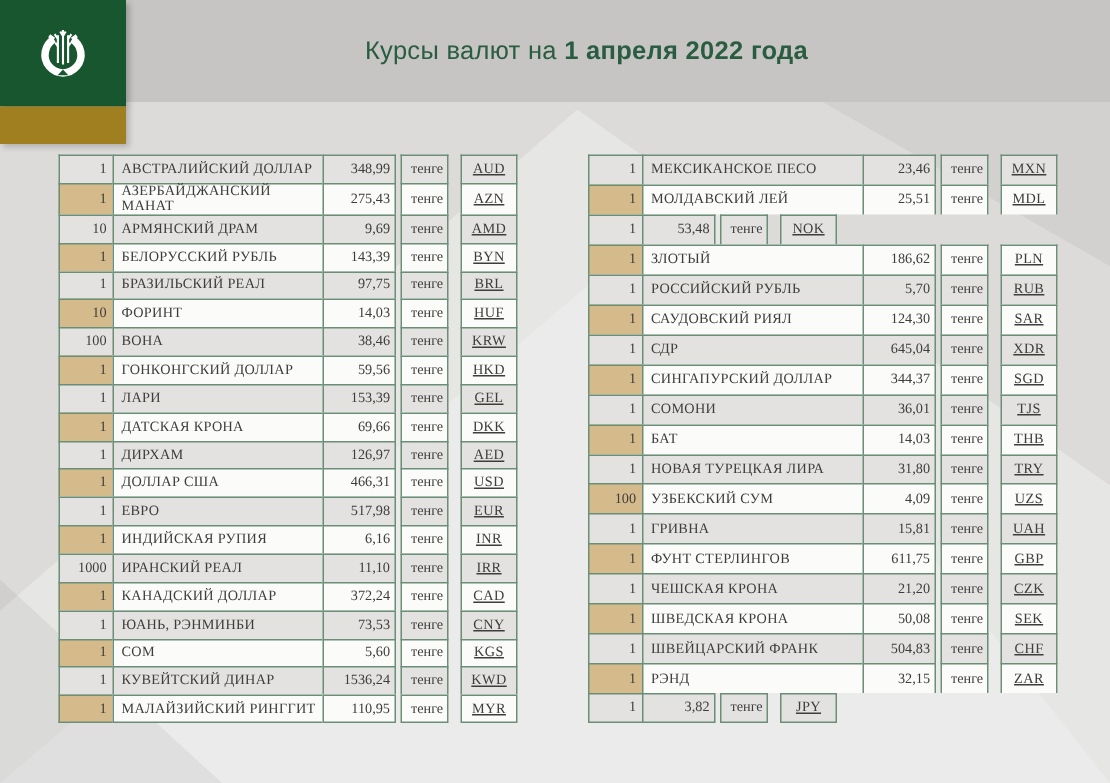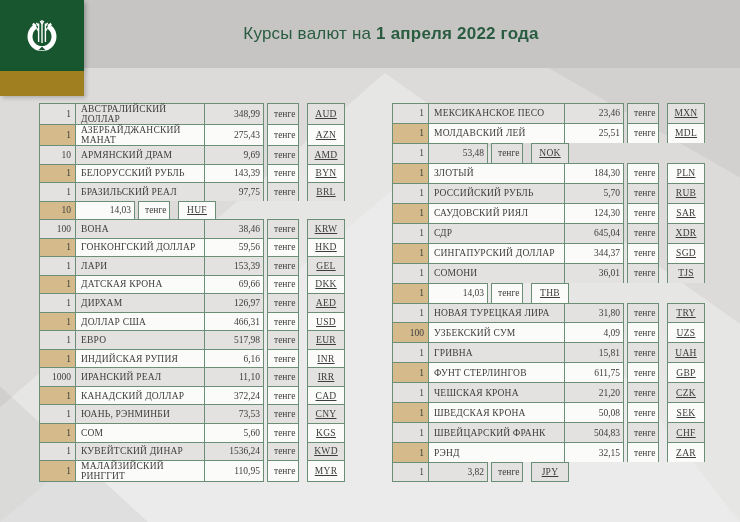--- a/index.html
+++ b/index.html
@@ -30,21 +30,21 @@
   .tbl{position:absolute;top:103px;height:379px;display:flex;flex-direction:column;}
   .tbl-left{left:39px;width:306px;}
   .tbl-right{left:392px;width:313px;}
   .row{flex:1;display:flex;}
   .cell{display:flex;align-items:center;box-sizing:border-box;
     font-family:"Liberation Serif",serif;font-size:9.5px;color:var(--text-dark,#3d3d3c);
     border-top:1px solid var(--border-green,#6b8e76);}
   .row:last-child .cell{border-bottom:1px solid var(--border-green,#6b8e76);}
   .c-qty{width:36px;justify-content:flex-end;padding-right:4px;border-left:1px solid var(--border-green,#6b8e76);}
   .c-name{flex:1;padding-left:5px;letter-spacing:.2px;border-left:1px solid var(--border-green,#6b8e76);}
-  .c-rate{width:60px;justify-content:flex-end;padding-right:3px;border-left:1px solid var(--border-green,#6b8e76);border-right:1px solid var(--border-green,#6b8e76);}
+  .c-rate{width:49px;justify-content:flex-end;padding-right:3px;border-left:1px solid var(--border-green,#6b8e76);border-right:1px solid var(--border-green,#6b8e76);}
   .c-unit{width:32px;padding-left:6px;border-left:1px solid var(--border-green,#6b8e76);border-right:1px solid var(--border-green,#6b8e76);}
   .c-code{width:38px;justify-content:center;border-left:1px solid var(--border-green,#6b8e76);border-right:1px solid var(--border-green,#6b8e76);letter-spacing:.3px;text-decoration:underline;}
   .gap-a{width:3px;}
   .gap-b{width:8px;}
   .r-odd .cell{background:var(--row-gray,#e3e2e1);}
   .r-even .cell{background:var(--row-white,#fbfbfa);}
   .r-even .c-qty{background:var(--qty-tan,#d5ba8c);}
 </style>
 </head>
 <body>
@@ -121,20 +121,21 @@
     <div class="cell c-qty">1</div>
     <div class="cell c-name">БРАЗИЛЬСКИЙ РЕАЛ</div>
     <div class="cell c-rate">97,75</div>
     <div class="gap gap-a"></div>
     <div class="cell c-unit">тенге</div>
     <div class="gap gap-b"></div>
     <div class="cell c-code">BRL</div>
   </div>
     <div class="row r-even">
     <div class="cell c-qty">10</div>
+    <div class="cell c-name">ФОРИНТ</div>
     <div class="cell c-rate">14,03</div>
     <div class="gap gap-a"></div>
     <div class="cell c-unit">тенге</div>
     <div class="gap gap-b"></div>
     <div class="cell c-code">HUF</div>
   </div>
     <div class="row r-odd">
     <div class="cell c-qty">100</div>
     <div class="cell c-name">ВОНА</div>
     <div class="cell c-rate">38,46</div>
@@ -284,21 +285,21 @@
     <div class="cell c-qty">1</div>
     <div class="cell c-rate">53,48</div>
     <div class="gap gap-a"></div>
     <div class="cell c-unit">тенге</div>
     <div class="gap gap-b"></div>
     <div class="cell c-code">NOK</div>
   </div>
     <div class="row r-even">
     <div class="cell c-qty">1</div>
     <div class="cell c-name">ЗЛОТЫЙ</div>
-    <div class="cell c-rate">184,30</div>
+    <div class="cell c-rate">186,62</div>
     <div class="gap gap-a"></div>
     <div class="cell c-unit">тенге</div>
     <div class="gap gap-b"></div>
     <div class="cell c-code">PLN</div>
   </div>
     <div class="row r-odd">
     <div class="cell c-qty">1</div>
     <div class="cell c-name">РОССИЙСКИЙ РУБЛЬ</div>
     <div class="cell c-rate">5,70</div>
     <div class="gap gap-a"></div>
@@ -337,20 +338,21 @@
     <div class="cell c-qty">1</div>
     <div class="cell c-name">СОМОНИ</div>
     <div class="cell c-rate">36,01</div>
     <div class="gap gap-a"></div>
     <div class="cell c-unit">тенге</div>
     <div class="gap gap-b"></div>
     <div class="cell c-code">TJS</div>
   </div>
     <div class="row r-even">
     <div class="cell c-qty">1</div>
+    <div class="cell c-name">БАТ</div>
     <div class="cell c-rate">14,03</div>
     <div class="gap gap-a"></div>
     <div class="cell c-unit">тенге</div>
     <div class="gap gap-b"></div>
     <div class="cell c-code">THB</div>
   </div>
     <div class="row r-odd">
     <div class="cell c-qty">1</div>
     <div class="cell c-name">НОВАЯ ТУРЕЦКАЯ ЛИРА</div>
     <div class="cell c-rate">31,80</div>

